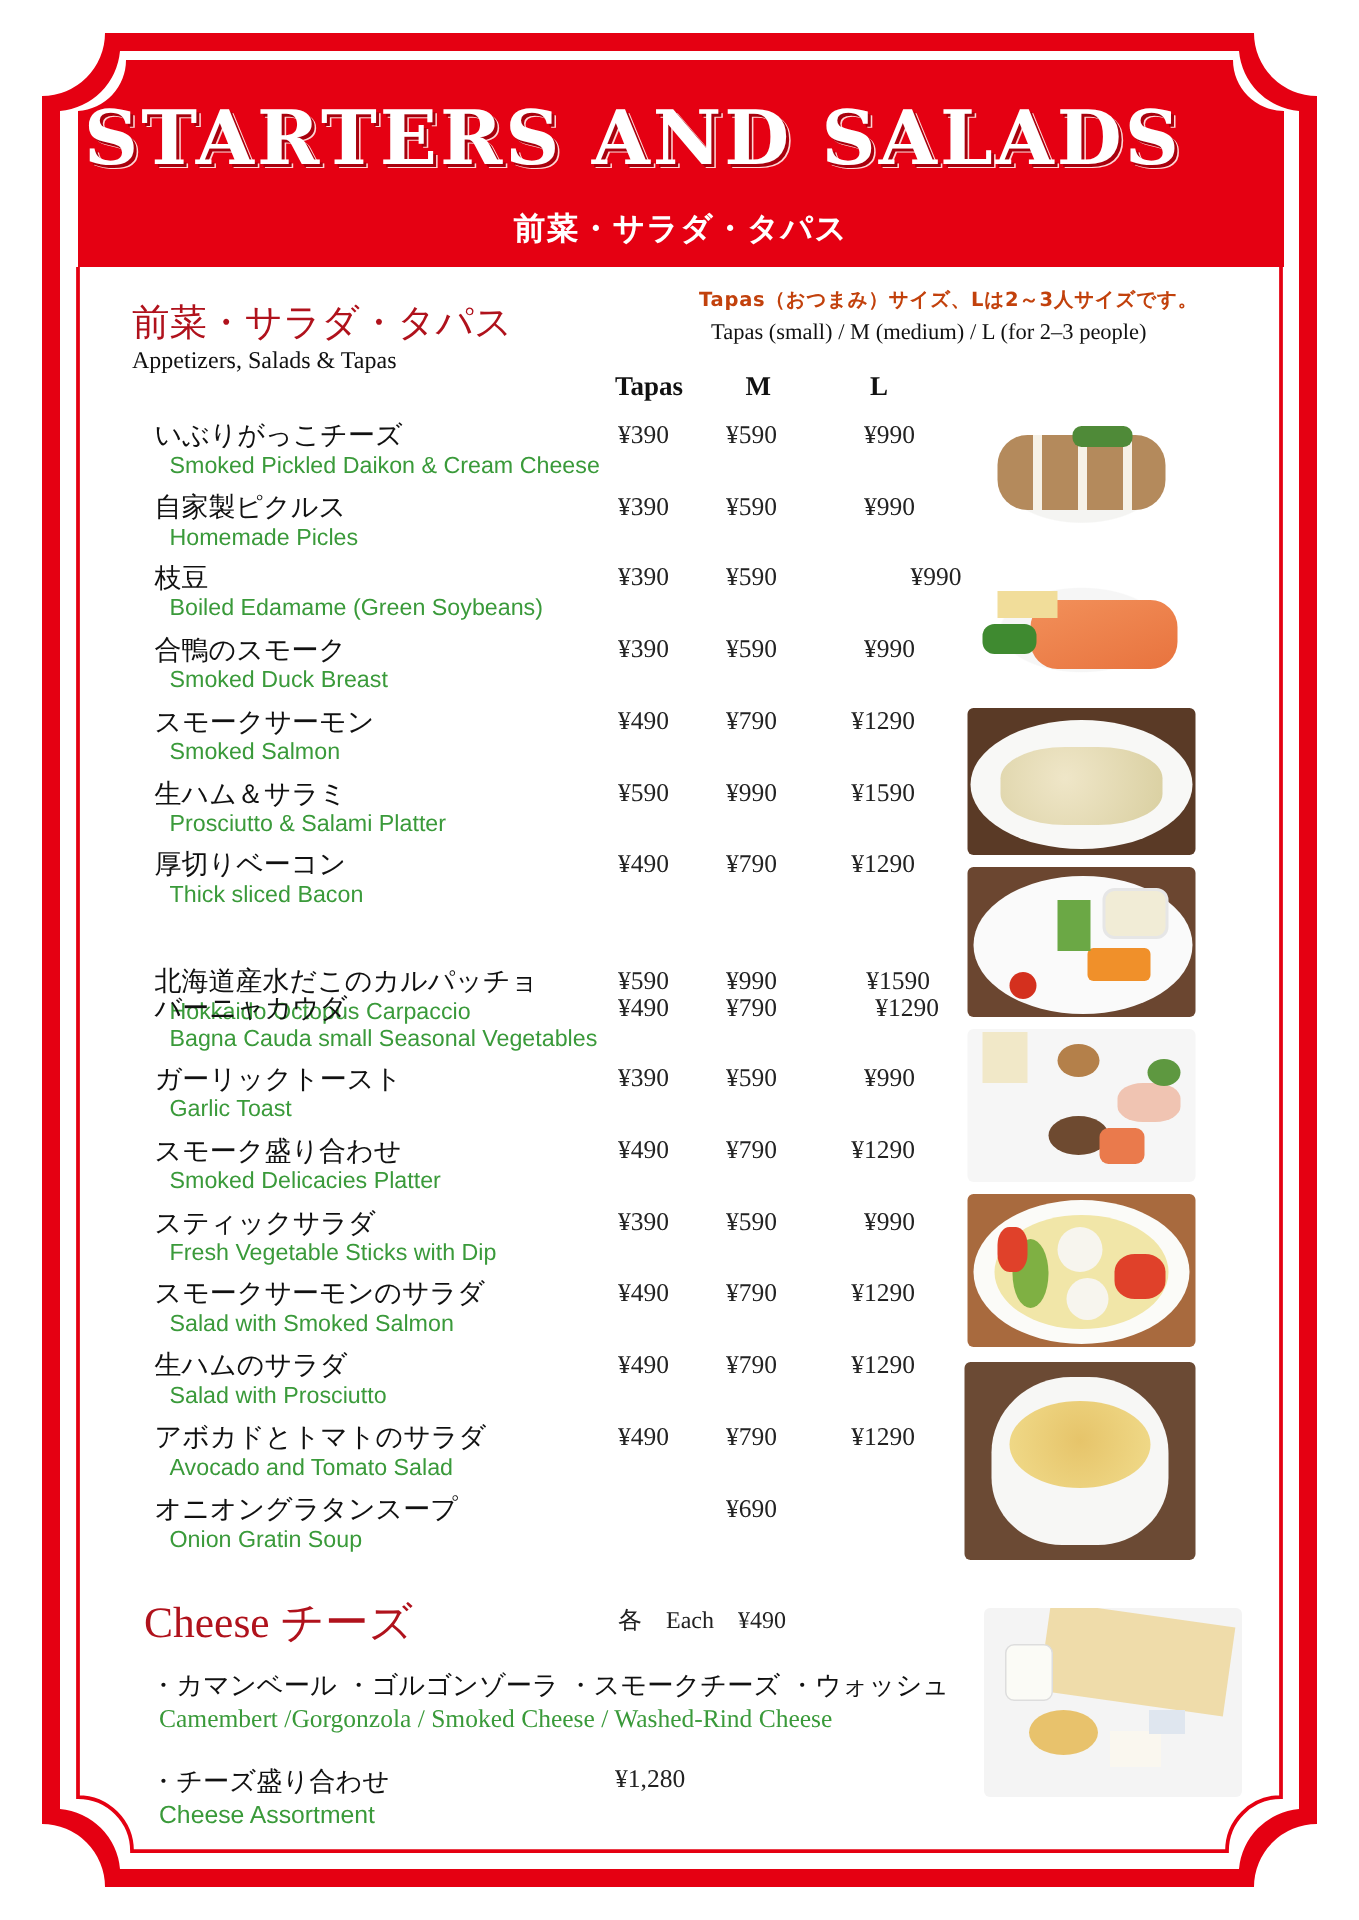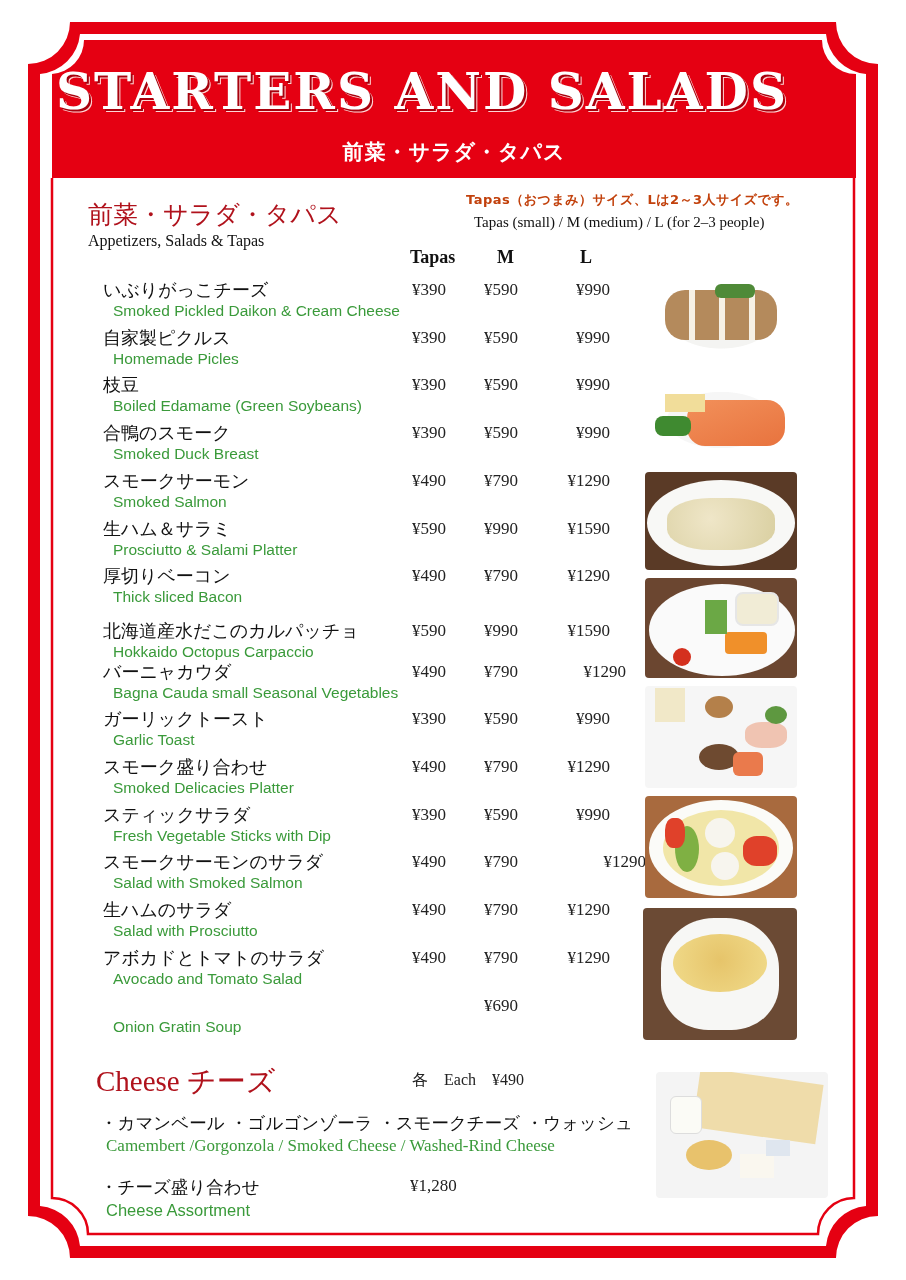--- a/index.html
+++ b/index.html
@@ -83,21 +83,21 @@
       <span class="price p-m">¥590</span>
       <span class="price p-l">¥990</span>
     </div>
     <div class="menu-item" style="top: 325.7px;">
       <span class="item-jp">自家製ピクルス</span>
       <span class="item-en">Homemade Picles</span>
       <span class="price p-tapas">¥390</span>
       <span class="price p-m">¥590</span>
       <span class="price p-l">¥990</span>
     </div>
-    <div class="menu-item" style="top: 373.4px;">
+    <div class="menu-item" style="top: 373.4px; padding-left: 31px;">
       <span class="item-jp">枝豆</span>
       <span class="item-en">Boiled Edamame (Green Soybeans)</span>
       <span class="price p-tapas">¥390</span>
       <span class="price p-m">¥590</span>
       <span class="price p-l">¥990</span>
     </div>
     <div class="menu-item" style="top: 421.1px;">
       <span class="item-jp">合鴨のスモーク</span>
       <span class="item-en">Smoked Duck Breast</span>
       <span class="price p-tapas">¥390</span>
@@ -118,21 +118,21 @@
       <span class="price p-m">¥990</span>
       <span class="price p-l">¥1590</span>
     </div>
     <div class="menu-item" style="top: 564.2px;">
       <span class="item-jp">厚切りベーコン</span>
       <span class="item-en">Thick sliced Bacon</span>
       <span class="price p-tapas">¥490</span>
       <span class="price p-m">¥790</span>
       <span class="price p-l">¥1290</span>
     </div>
-    <div class="menu-item" style="top: 619px;">
+    <div class="menu-item" style="top: 642px; padding-left: 10px;">
       <span class="item-jp">北海道産水だこのカルパッチョ</span>
       <span class="item-en">Hokkaido Octopus Carpaccio</span>
       <span class="price p-tapas">¥590</span>
       <span class="price p-m">¥990</span>
       <span class="price p-l">¥1590</span>
     </div>
     <div class="menu-item" style="top: 659.6px; padding-left: 16px;">
       <span class="item-jp">バーニャカウダ</span>
       <span class="item-en">Bagna Cauda small Seasonal Vegetables</span>
       <span class="price p-tapas">¥490</span>
@@ -153,21 +153,21 @@
       <span class="price p-m">¥790</span>
       <span class="price p-l">¥1290</span>
     </div>
     <div class="menu-item" style="top: 802.7px;">
       <span class="item-jp">スティックサラダ</span>
       <span class="item-en">Fresh Vegetable Sticks with Dip</span>
       <span class="price p-tapas">¥390</span>
       <span class="price p-m">¥590</span>
       <span class="price p-l">¥990</span>
     </div>
-    <div class="menu-item" style="top: 850.4px; padding-left: 36px;">
+    <div class="menu-item" style="top: 850.4px;">
       <span class="item-jp">スモークサーモンのサラダ</span>
       <span class="item-en">Salad with Smoked Salmon</span>
       <span class="price p-tapas">¥490</span>
       <span class="price p-m">¥790</span>
       <span class="price p-l">¥1290</span>
     </div>
     <div class="menu-item" style="top: 898.1px;">
       <span class="item-jp">生ハムのサラダ</span>
       <span class="item-en">Salad with Prosciutto</span>
       <span class="price p-tapas">¥490</span>
@@ -175,20 +175,21 @@
       <span class="price p-l">¥1290</span>
     </div>
     <div class="menu-item" style="top: 945.8px;">
       <span class="item-jp">アボカドとトマトのサラダ</span>
       <span class="item-en">Avocado and Tomato Salad</span>
       <span class="price p-tapas">¥490</span>
       <span class="price p-m">¥790</span>
       <span class="price p-l">¥1290</span>
     </div>
     <div class="menu-item" style="top: 993.5px;">
+      <span class="item-jp">オニオングラタンスープ</span>
       <span class="item-en">Onion Gratin Soup</span>
       <span class="price p-tapas"></span>
       <span class="price p-m">¥690</span>
       <span class="price p-l"></span>
     </div>
   </div>
 
 <div class="photo" style="left:645px;top:270px;width:152px;height:96px;background:radial-gradient(ellipse 48% 42% at 50% 52%, #f4f4f2 70%, #fff 72%);">
   <div style="position:absolute;left:20px;top:20px;width:112px;height:50px;border-radius:20px;background:repeating-linear-gradient(90deg,#b48a5c 0 24px,#f6f1e6 24px 30px);"></div>
   <div style="position:absolute;left:70px;top:14px;width:40px;height:14px;border-radius:6px;background:#4f8a38;"></div>

